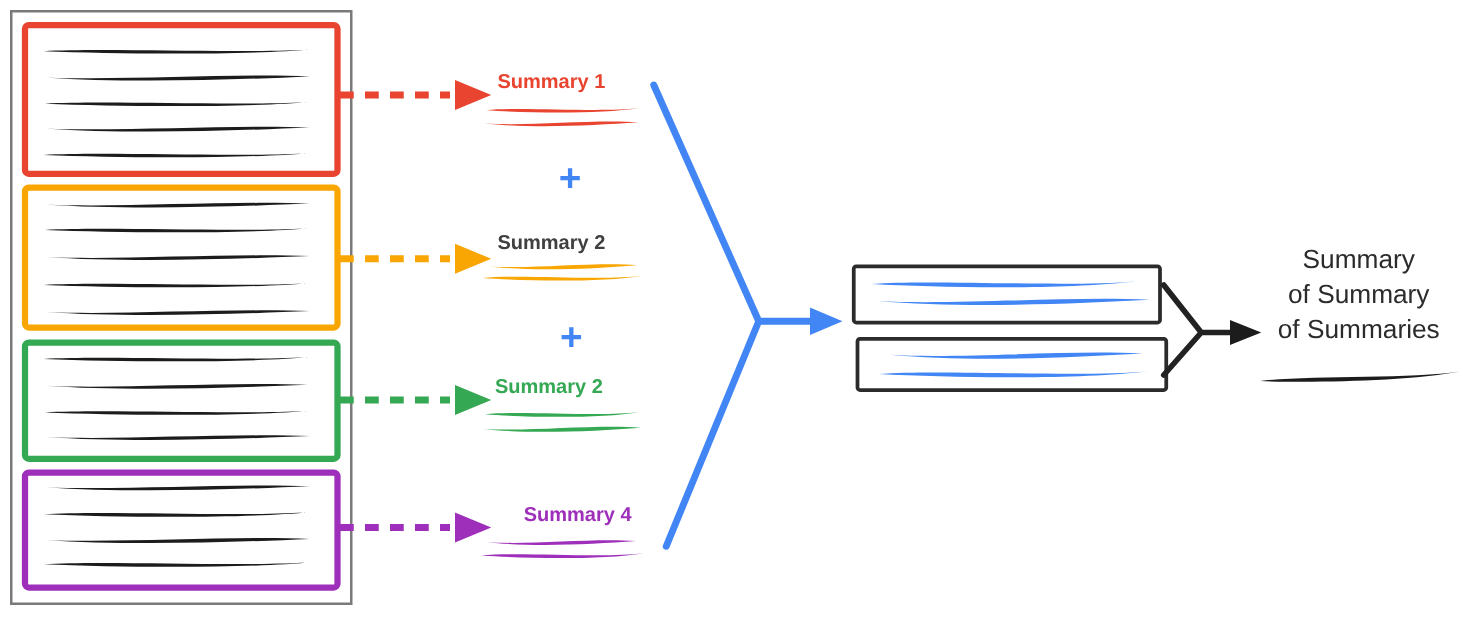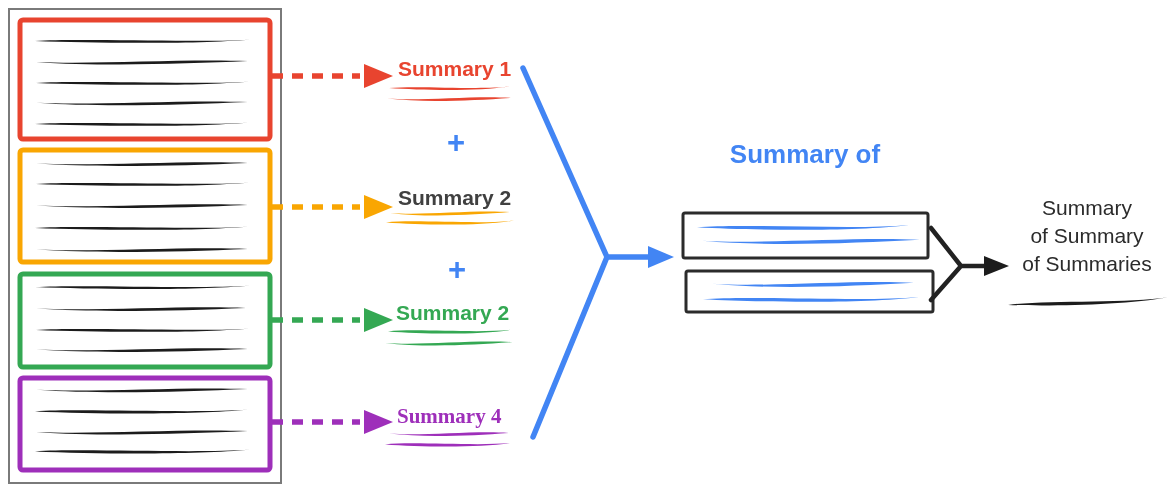--- a/index.html
+++ b/index.html
@@ -5,21 +5,21 @@
   html,body{margin:0;padding:0;background:#ffffff;}
   .canvas{
     position:relative;
     width:1170px;height:495px;
     background:#ffffff;
     font-family:"Liberation Sans", sans-serif;
     overflow:hidden;
   }
   .layer{position:absolute;left:0;top:0;}
   .txt{position:absolute;white-space:nowrap;}
-  .summary-label{font-size:21px;font-weight:600;}
+  .summary-label{font-size:16px;font-weight:600;}
   .lbl-red{color:#E8442F;}
   .lbl-orange{color:#404040;}
   .lbl-green{color:#34A853;}
   .lbl-purple{color:#9E2FBA;}
   .plus{
     position:absolute;width:28px;text-align:center;
     color:#4285F4;font-size:31px;font-weight:700;line-height:32px;
   }
   .merge-title{
     position:absolute;left:700px;top:134px;width:210px;
@@ -150,27 +150,26 @@
     </g>
 
     <g class="ink">
       <use href="#s1" transform="translate(1008 301) rotate(-2) scale(0.8 1.5)"></use>
     </g>
   </svg>
 
   <div class="txt summary-label lbl-red" style="left:398px;top:57px;">Summary 1</div>
   <div class="txt summary-label lbl-orange" style="left:398px;top:186px;">Summary 2</div>
   <div class="txt summary-label lbl-green" style="left:396px;top:301px;">Summary 2</div>
-  <div class="txt summary-label lbl-purple" style="left:397px;top:404px;font-family:Liberation Serif, serif;">Summary 4</div>
+  <div class="txt summary-label lbl-purple" style="left:419px;top:404px;">Summary 4</div>
 
   <div class="plus" style="left:442px;top:127px;">+</div>
   <div class="plus" style="left:443px;top:254px;">+</div>
 
   <div class="merge-title">
-    <div>Summary of</div>
   </div>
 
   <div class="final-summary">
     <div>Summary</div>
     <div>of Summary</div>
     <div>of Summaries</div>
   </div>
 
 </div>
 

